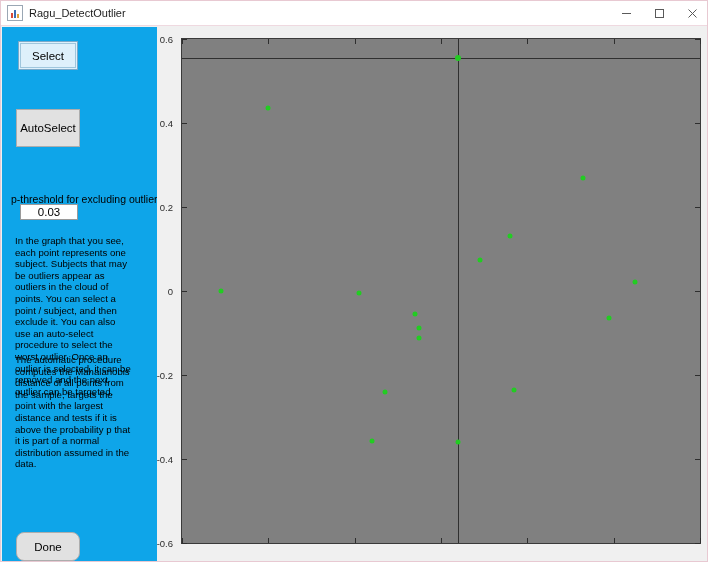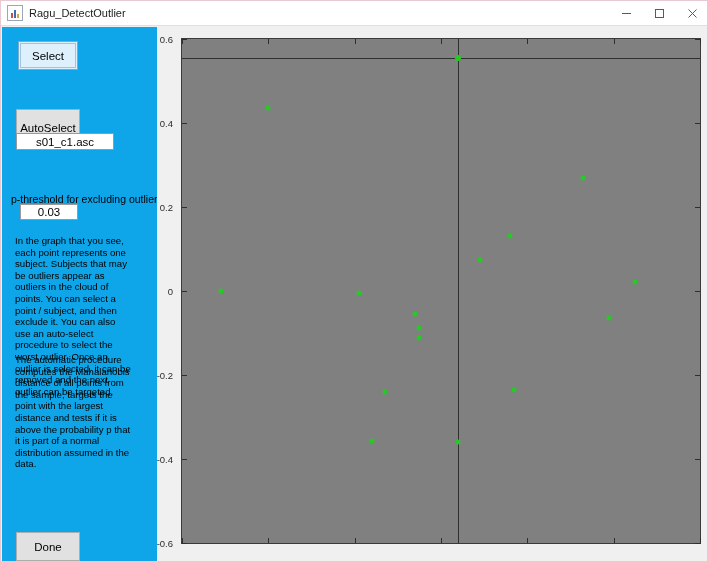--- a/index.html
+++ b/index.html
@@ -98,21 +98,21 @@
   }
   .btn.focused {
     background: #def0fb;
     border: 1px solid #7aa9c9;
     outline: 1px solid #9fc6dd;
     outline-offset: -3px;
   }
   #btn-select   { left: 16px; top: 14px;  width: 60px; height: 29px; }
   #btn-autoselect { left: 14px; top: 70px; width: 64px; height: 38px; margin-top: 12px; }
   #btn-exclude  { left: 14px; top: 126px; width: 64px; height: 29px; }
-  #btn-done     { left: 14px; top: 505px; width: 64px; height: 29px; }
+  #btn-done     { left: 14px; top: 505px; width: 64px; height: 29px; border-radius: 8px; }
 
   .textfield {
     position: absolute;
     background: #ffffff;
     border: 1px solid #9a9a9a;
     box-sizing: border-box;
     font-size: 11.5px;
     color: #000000;
     display: flex;
     align-items: center;
@@ -234,21 +234,20 @@
       </div>
     </div>
   </div>
 
   <div class="left-panel">
 
     <button class="btn focused" id="btn-select">Select</button>
 
     <button class="btn" id="btn-autoselect">AutoSelect</button>
 
-    <div class="textfield" id="field-file">s01_c1.asc</div>
 
 
     <div class="static-label" id="label-pthreshold">p-threshold for excluding outliers</div>
 
     <div class="textfield" id="field-pthreshold">0.03</div>
 
     <div class="info-text" id="info-p1">In the graph that you see, each point represents one subject. Subjects that may be outliers appear as outliers in the cloud of points. You can select a point / subject, and then exclude it. You can also use an auto-select procedure to select the worst outlier. Once an outlier is selected, it can be removed and the next outlier can be targeted.</div>
     <div class="info-text" id="info-p2">The automatic procedure computes the Mahalanobis distance of all points from the sample, targets the point with the largest distance and tests if it is above the probability p that it is part of a normal distribution assumed in the data.</div>
 
     <button class="btn" id="btn-done">Done</button>

